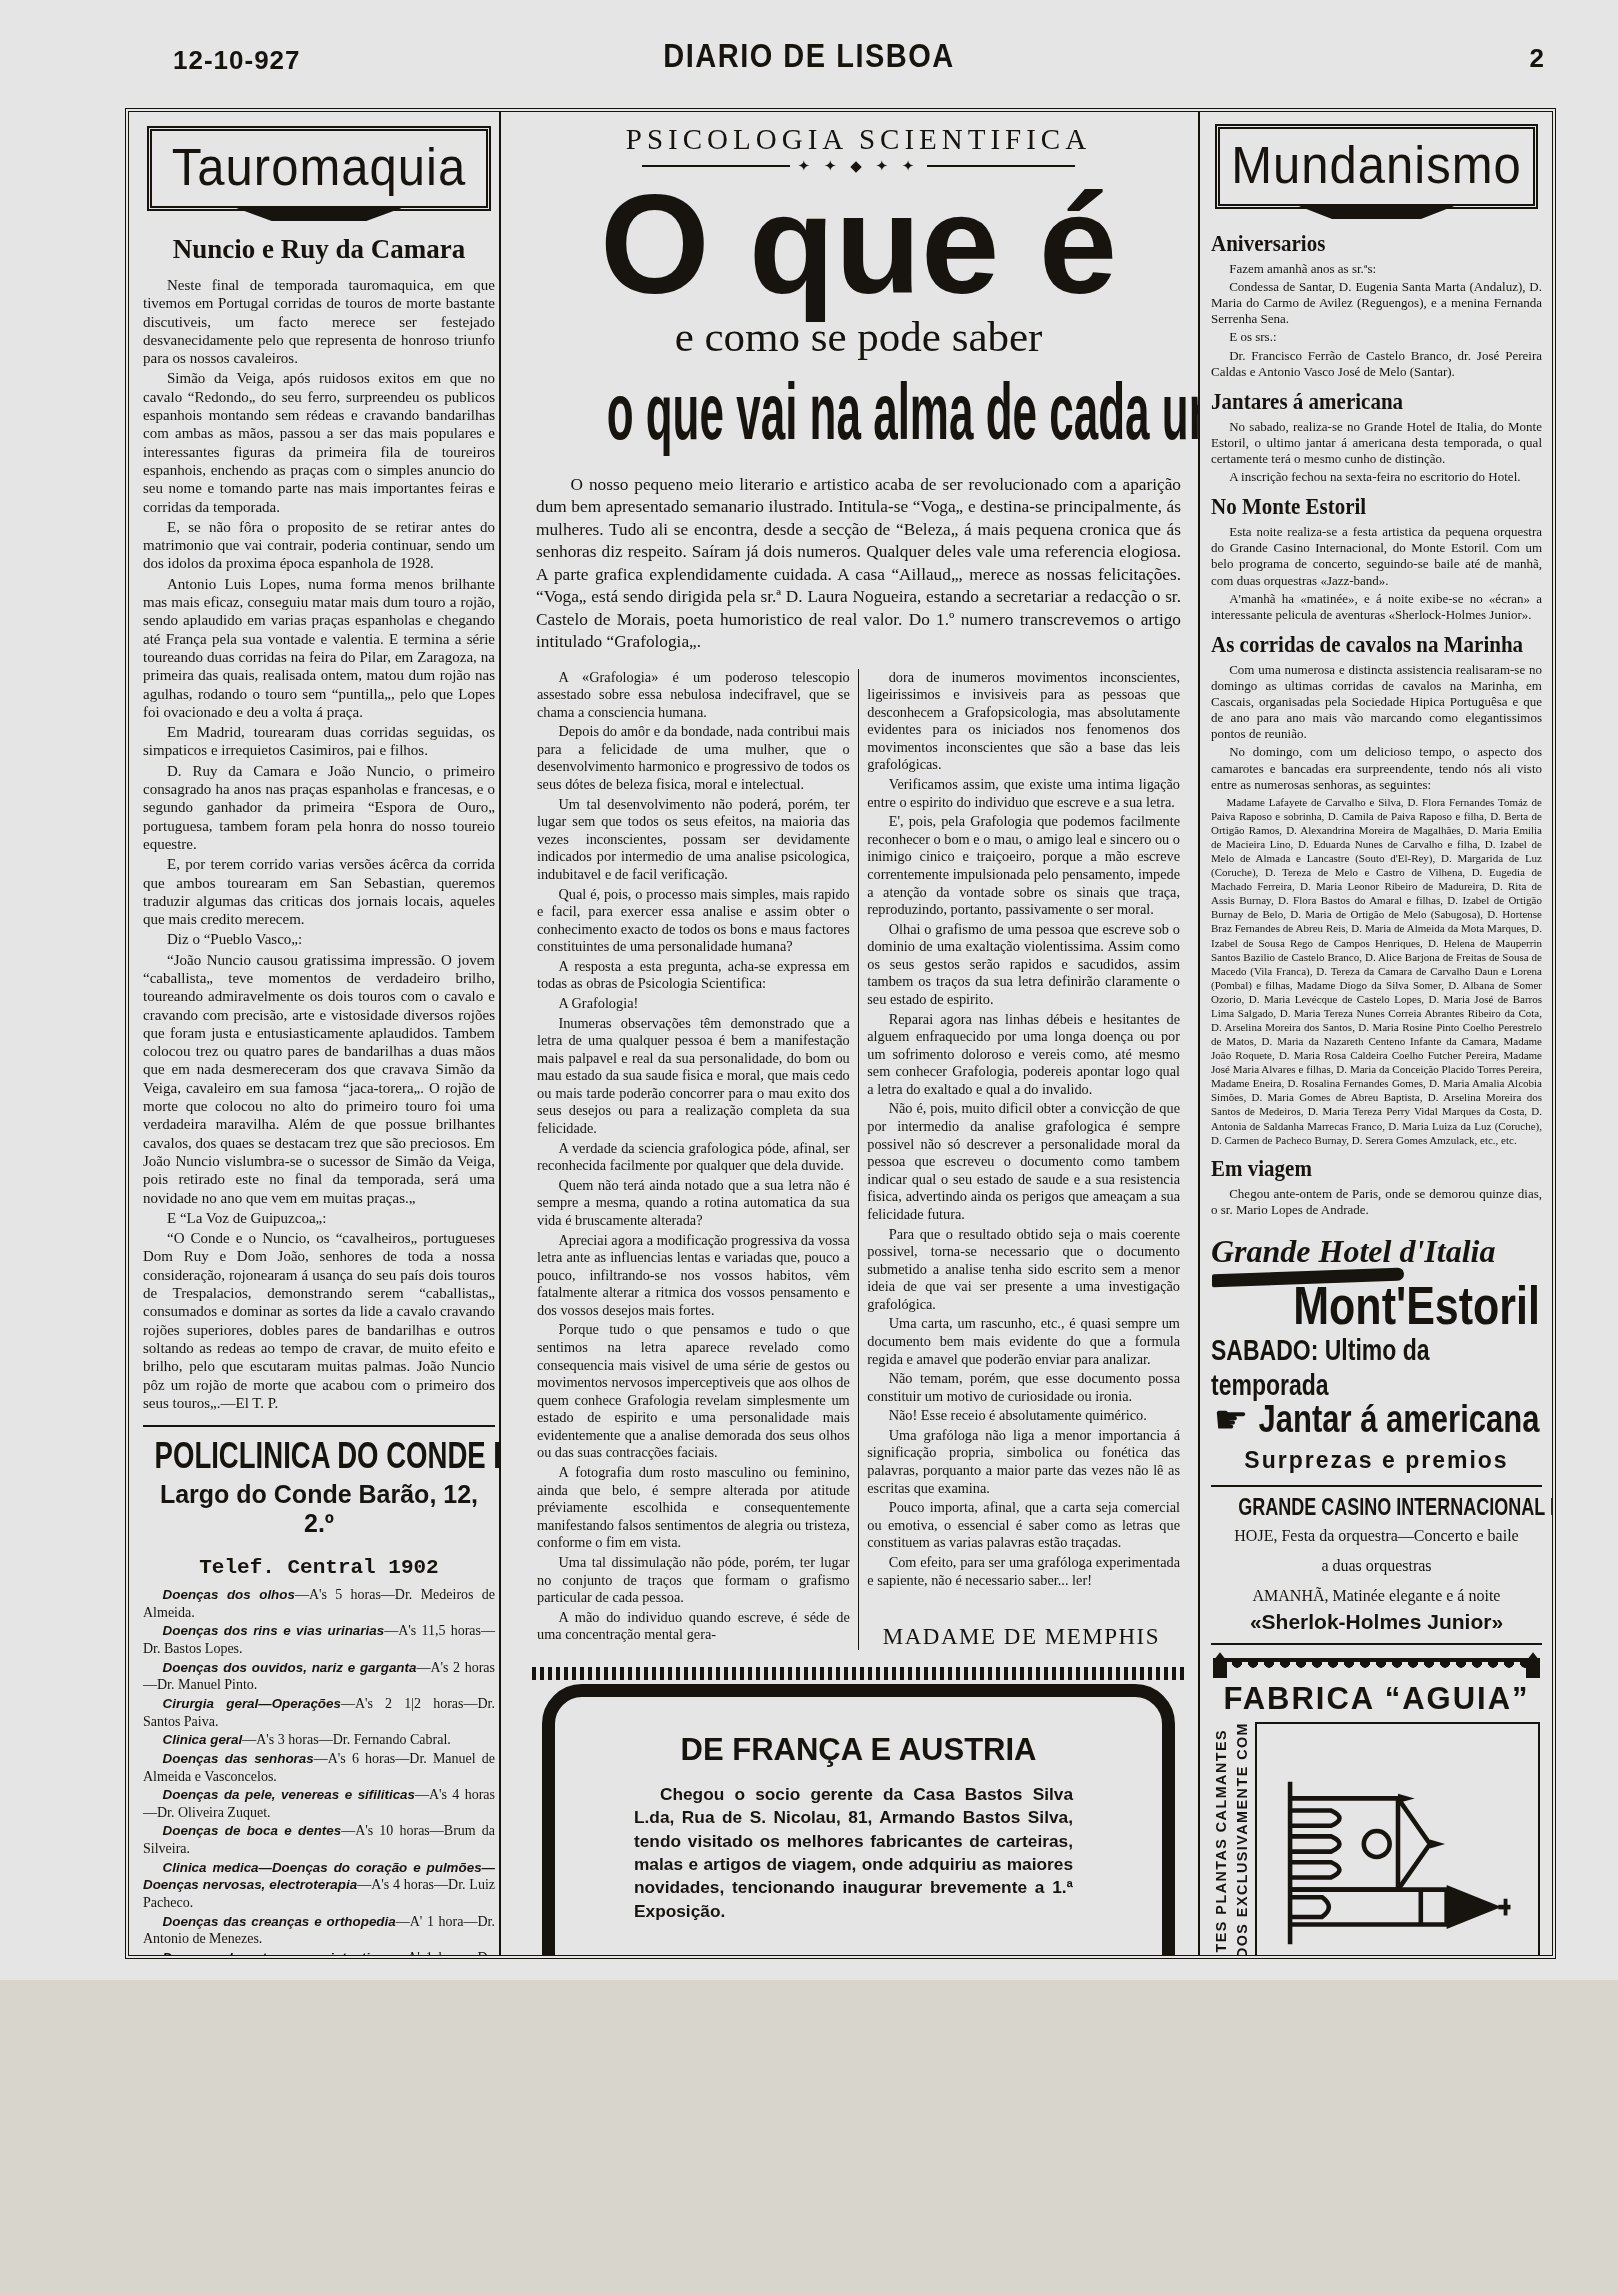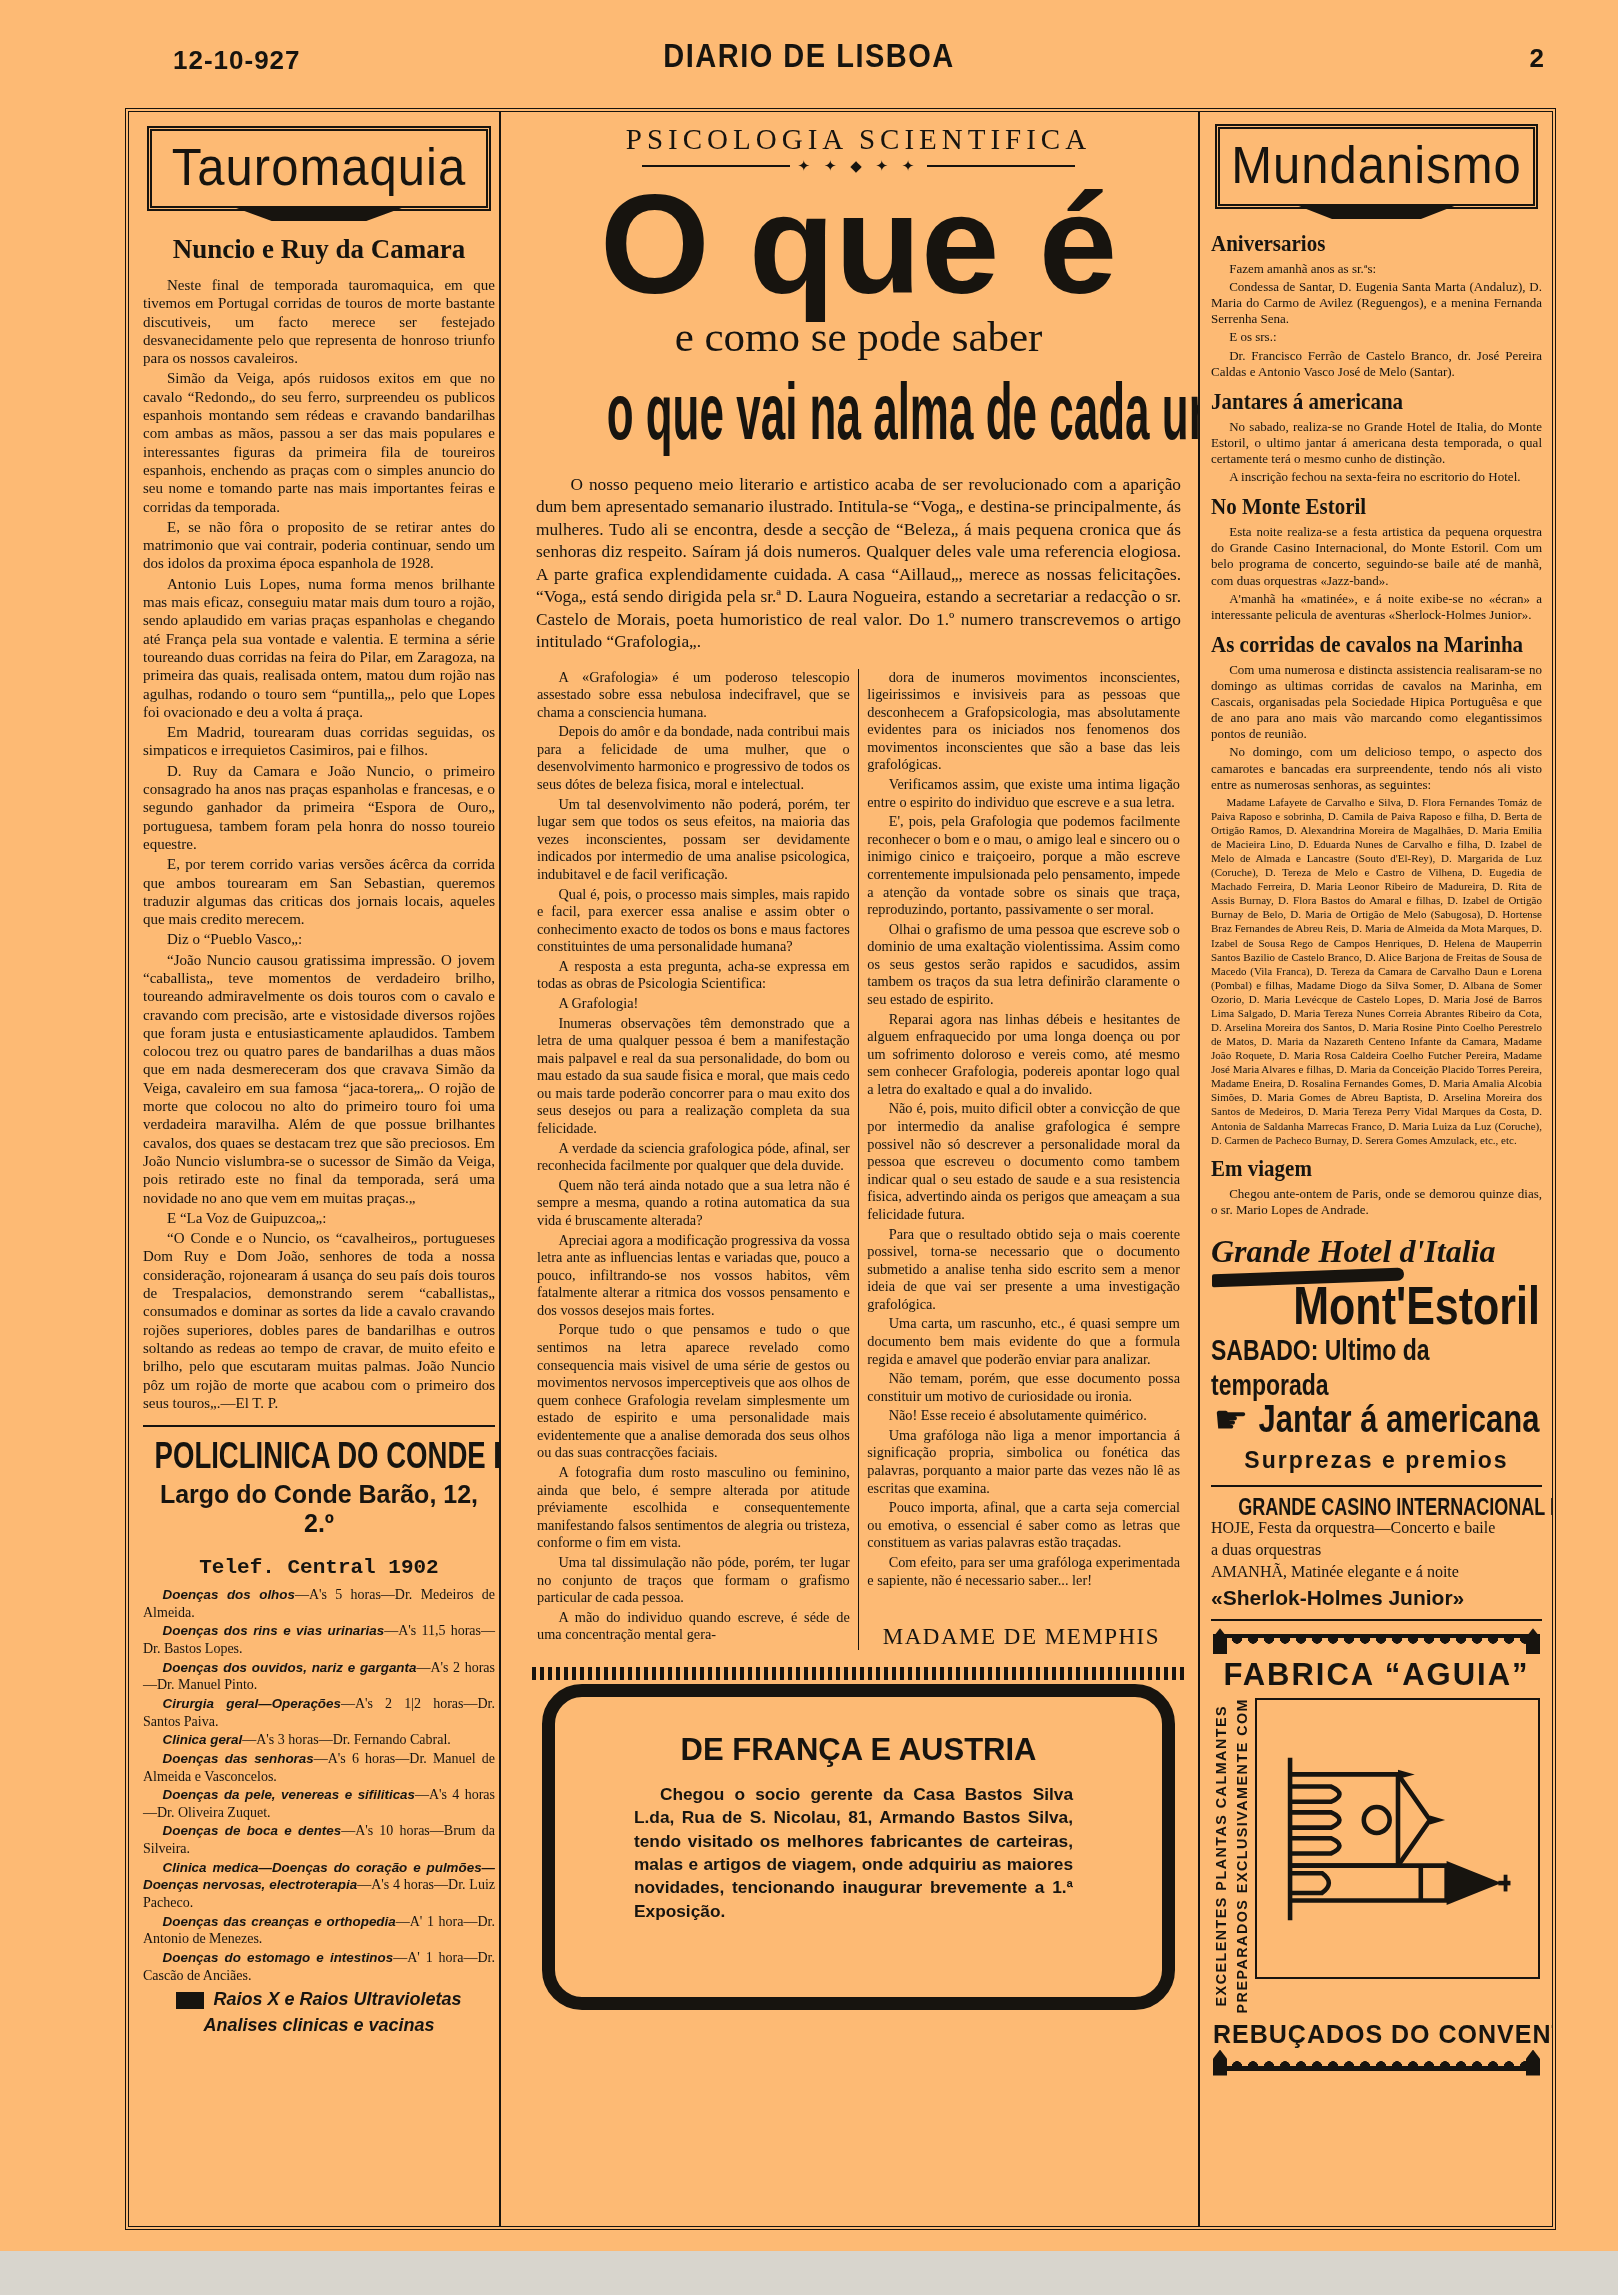--- a/index.html
+++ b/index.html
@@ -1,16 +1,16 @@
 <!DOCTYPE html>
 <html style="font-size:8px"><head>
 <meta charset="utf-8">
 <style>
   html,body{margin:0;padding:0;background:#d8d5cd;}
-  .page{position:relative;width:1618px;height:2251px;background:#fdba74;color:#17140f;
+  .page{position:relative;width:1618px;height:1980px;background:#e5e5e5;color:#17140f;
         font-family:"Liberation Serif", serif;overflow:hidden;}
   
   .masthead-row{position:absolute;top:36px;left:0;right:0;height:59px;}
   .issue-date{position:absolute;left:173px;top:9px;font-family:"Liberation Sans",sans-serif;
         font-weight:bold;font-size:26px;letter-spacing:1px;}
   .masthead{position:absolute;left:50%;top:4px;transform:translateX(-50%);
         font-family:"Liberation Sans",sans-serif;font-weight:bold;font-size:29px;letter-spacing:1.5px;}
   .masthead span{display:inline-block;transform:scaleY(1.15);}
   .page-num{position:absolute;right:74px;top:7px;font-family:"Liberation Sans",sans-serif;
         font-weight:bold;font-size:26px;}
@@ -89,21 +89,21 @@
   .hand-row{display:flex;align-items:center;justify-content:center;gap:10px;margin-top:5px;}
   .hand{font-size:39px;line-height:1;}
   .hand-row .jantar{display:inline-block;font-family:"Liberation Sans",sans-serif;font-weight:bold;
         font-size:31px;transform:scaleY(1.25);white-space:nowrap;}
   .hotel-line5{text-align:center;font-family:"Liberation Sans",sans-serif;font-weight:bold;
         font-size:23px;letter-spacing:2px;margin-top:8px;}
   .casino{border-top:2.5px solid #17140f;border-bottom:2.5px solid #17140f;margin-top:11px;padding:6px 0 8px;}
   .casino-title{text-align:center;margin:0;}
   .casino-title span{display:inline-block;font-family:"Liberation Sans",sans-serif;font-weight:bold;
         font-size:20px;transform:scale(0.9,1.2);transform-origin:center top;white-space:nowrap;}
-  .casino p{text-align:left;font-size:16px;margin:2px 0 0;line-height:1.25;}
+  .casino p{text-align:center;font-size:16px;margin:10px 0 0;line-height:1.25;}
   .casino .bold-line{font-family:"Liberation Sans",sans-serif;font-weight:bold;font-size:21px;margin-top:3px;}
   
   .fabrica{margin:13px 1px 0;padding:0 1px;}
   .gothic-bar{position:relative;height:15px;
         background:linear-gradient(#17140f 0 4.5px,transparent 4.5px),
         radial-gradient(circle at 8px 4.5px,#17140f 0 5px,transparent 5.4px);
         background-size:100% 15px,16px 15px;background-repeat:repeat-x;}
   .gothic-bar.flip{background:linear-gradient(transparent 0 10.4px,#17140f 10.4px),
         radial-gradient(circle at 8px 10.4px,#17140f 0 5px,transparent 5.4px);
         background-size:100% 15px,16px 15px;background-repeat:repeat-x;}

